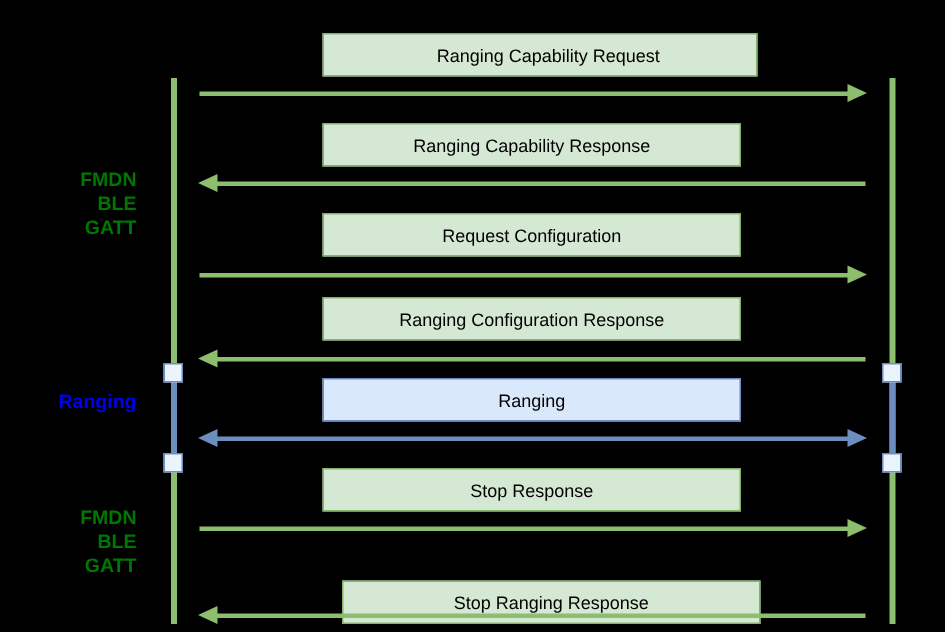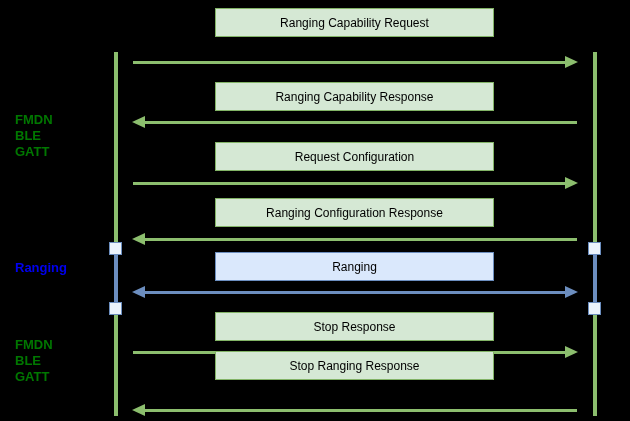--- a/index.html
+++ b/index.html
@@ -25,21 +25,21 @@
   .arrow .line{position:absolute;top:-1.5px;height:3px;}
   .arrow.green .line{background:var(--green-line,#8cbe6e);}
   .arrow.blue .line{background:var(--blue-line,#6c8ebf);}
   .head{position:absolute;top:-6px;width:0;height:0;border-top:6px solid transparent;border-bottom:6px solid transparent;}
   .head-left{left:0;}
   .head-right{right:0;}
   .arrow.green .head-left{border-right:13px solid var(--green-line,#8cbe6e);}
   .arrow.blue .head-left{border-right:13px solid var(--blue-line,#6c8ebf);}
   .arrow.green .head-right{border-left:13px solid var(--green-line,#8cbe6e);}
   .arrow.blue .head-right{border-left:13px solid var(--blue-line,#6c8ebf);}
-  .phase-label{position:absolute;left:15px;width:76px;text-align:left;font-weight:bold;
+  .phase-label{position:absolute;left:15px;width:76px;text-align:right;font-weight:bold;
     font-size:13px;line-height:16px;}
   .phase-label.green{color:var(--phase-label-green,#007700);}
   .phase-label.blue{color:var(--phase-label-blue,#0000f0);}
 </style>
 </head>
 <body>
 
 <div class="canvas">
   <div class="lifeline" id="lifeline-left"></div>
   <div class="lifeline" id="lifeline-right"></div>
@@ -58,21 +58,21 @@
       <div class="phase-label blue" style="top: 260px;">
         <div>Ranging</div>
       </div>
       <div class="phase-label green" style="top: 337px;">
         <div>FMDN</div>
         <div>BLE</div>
         <div>GATT</div>
       </div>
     </div>
   <div id="messages">
-      <div class="msg-box green" style="top: 8px;">Ranging Capability Request</div>
+      <div class="msg-box green" style="top: 22px; padding-left: 11px;">Ranging Capability Request</div>
       <div class="arrow green" style="top: 62px;">
         <span class="line" style="left: 1px; right: 11px;"></span>
         <span class="head head-right"></span>
       </div>
       <div class="msg-box green" style="top: 82px;">Ranging Capability Response</div>
       <div class="arrow green" style="top: 122px;">
         <span class="head head-left"></span>
         <span class="line" style="left: 11px; right: 1px;"></span>
       </div>
       <div class="msg-box green" style="top: 142px;">Request Configuration</div>
@@ -89,19 +89,19 @@
       <div class="arrow blue" style="top: 292px;">
         <span class="head head-left"></span>
         <span class="line" style="left: 11px; right: 11px;"></span>
         <span class="head head-right"></span>
       </div>
       <div class="msg-box green" style="top: 312px;">Stop Response</div>
       <div class="arrow green" style="top: 352px;">
         <span class="line" style="left: 1px; right: 11px;"></span>
         <span class="head head-right"></span>
       </div>
-      <div class="msg-box green" style="top: 351px;">Stop Ranging Response</div>
+      <div class="msg-box green" style="top: 387px; margin-left: 13px;">Stop Ranging Response</div>
       <div class="arrow green" style="top: 410px;">
         <span class="head head-left"></span>
         <span class="line" style="left: 11px; right: 1px;"></span>
       </div>
     </div>
 </div>
 
 </body></html>

